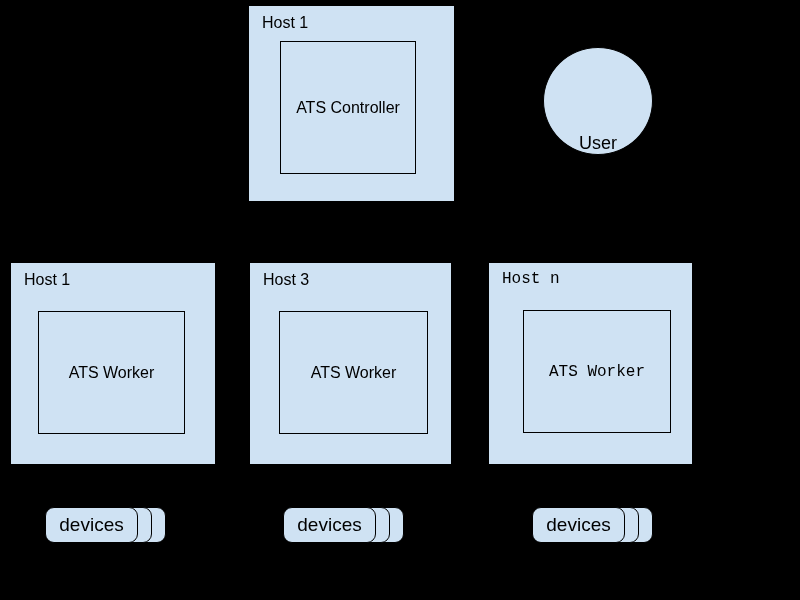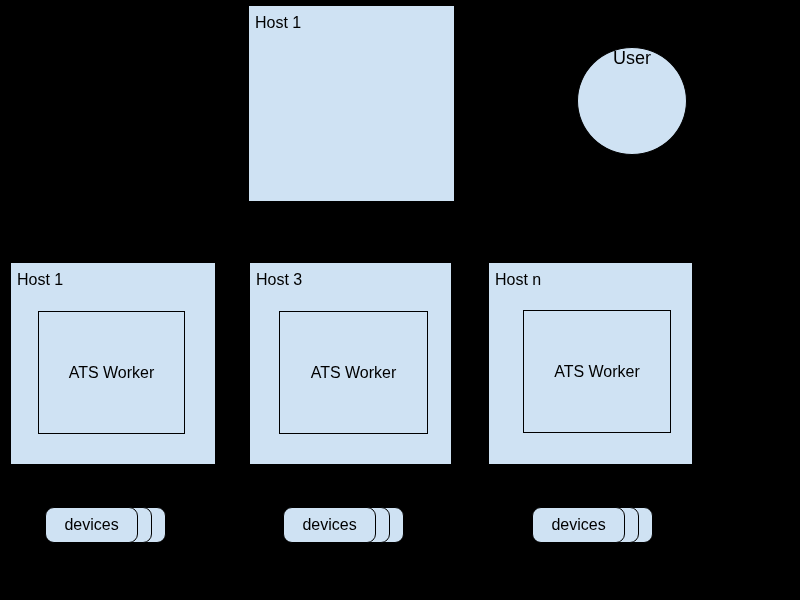--- a/index.html
+++ b/index.html
@@ -20,21 +20,21 @@
     overflow: hidden;
   }
 
   .host {
     position: absolute;
     background: var(--node-fill);
     border: 1px solid var(--border);
   }
   .host-label {
     position: absolute;
-    left: 6px;
+    left: 13px;
     top: 7px;
     font-size: 16px;
     line-height: 1.2;
     color: var(--text);
     white-space: nowrap;
   }
   .inner-box {
     position: absolute;
     background: var(--node-fill);
     border: 1px solid var(--border);
@@ -47,32 +47,32 @@
 
   #host1 { left: 248px; top: 5px;   width: 207px; height: 197px; }
   #host1 .inner-box { left: 31px; top: 35px; width: 136px; height: 133px; }
 
   #host2 { left: 10px;  top: 262px; width: 206px; height: 203px; }
   #host2 .inner-box { left: 27px; top: 48px; width: 147px; height: 123px; }
 
   #host3 { left: 249px; top: 262px; width: 203px; height: 203px; text-decoration: underline; }
   #host3 .inner-box { left: 29px; top: 48px; width: 149px; height: 123px; }
 
-  #hostn { left: 488px; top: 262px; width: 205px; height: 203px; }
+  #hostn { left: 488px; top: 262px; width: 205px; height: 203px; font-family: Liberation Mono, monospace; }
   #hostn .inner-box { left: 34px; top: 47px; width: 148px; height: 123px; }
 
   .user-ellipse {
     position: absolute;
-    left: 577px; top: 47px;
+    left: 543px; top: 47px;
     width: 110px; height: 108px;
     background: var(--node-fill);
     border: 1px solid var(--border);
     border-radius: 50%;
     display: flex;
-    align-items: flex-start;
+    align-items: flex-end;
     justify-content: center;
     font-size: 18px;
   }
 
   .device-stack {
     position: absolute;
     width: 122px;
     height: 36px;
   }
   .device-card {
@@ -84,34 +84,37 @@
     border: 1.5px solid var(--border);
     border-radius: 9px;
   }
   .device-card.back  { left: 28px; z-index: 1; }
   .device-card.mid   { left: 14px; z-index: 2; }
   .device-card.front {
     left: 0; z-index: 3;
     display: flex;
     align-items: center;
     justify-content: center;
-    font-size: 16px;
+    font-size: 19px;
   }
 
   #devices1 { left: 45px;  top: 507px; }
   #devices2 { left: 283px; top: 507px; }
   #devices3 { left: 532px; top: 507px; }
 </style>
 </head>
 <body>
 
 <div class="canvas">
 
   <div class="host" id="host1">
     <div class="host-label">Host 1</div>
+    <div class="inner-box">
+      <span>ATS Controller</span>
+    </div>
   </div>
 
   <div class="user-ellipse">
     <span>User</span>
   </div>
 
   <div class="host" id="host2">
     <div class="host-label">Host 1</div>
     <div class="inner-box">
       <span>ATS Worker</span>

